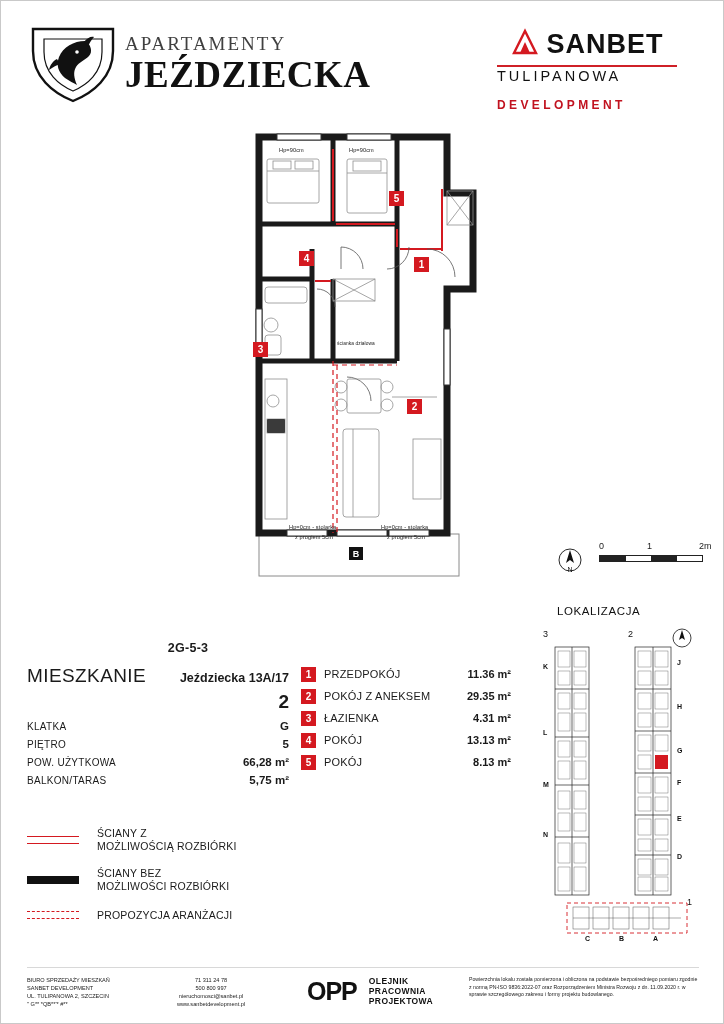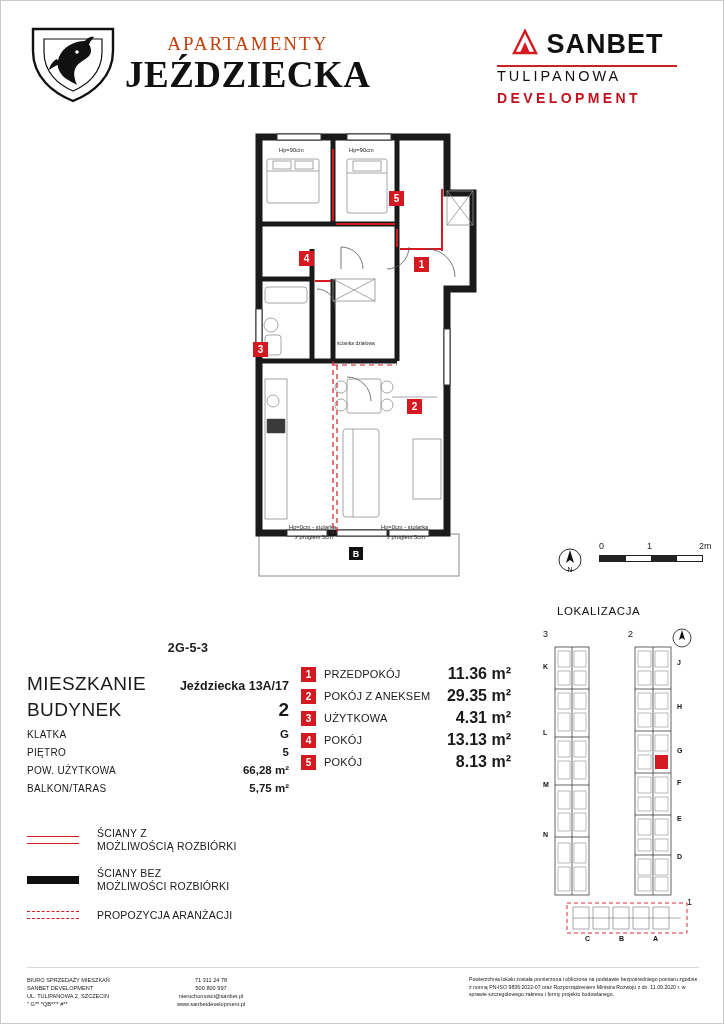--- a/index.html
+++ b/index.html
@@ -16,39 +16,38 @@
     position: absolute; inset: 0;
     border: 1px solid #c9c9c9;
   }
 
   
   .header { position:absolute; top:18px; left:26px; width:672px; height:96px; }
   .logo-left { position:absolute; left:0; top:6px; display:flex; align-items:center; }
   .horse-shield { width:92px; height:78px; position:relative; }
   .brand-text { margin-left:6px; }
   .brand-top {
-    font-size:19px; letter-spacing:2.0px; font-weight:400; color:#c2410c;
+    font-size:19px; letter-spacing:2.0px; font-weight:400; color:#404040;
     font-family:"Liberation Serif", serif;
-    text-align:center;
   }
   .brand-bottom {
     font-size:37px; letter-spacing:0.5px; font-weight:700; color:#111;
     font-family:"Liberation Serif", serif; line-height:1.05; margin-top:1px;text-align:center;
   }
   .logo-right { position:absolute; right:22px; top:8px; text-align:left; width:180px; }
   .sanbet-row { display:flex; align-items:center; justify-content:center; }
   .sanbet-word {
     font-size:27px; font-weight:700; letter-spacing:1px; color:#111;
     font-family:"Liberation Sans", sans-serif;
   }
   .sanbet-sub {
     font-size:14.5px; letter-spacing:3.0px; color:#111; margin-top:1px; font-weight:400;
   }
   .sanbet-sub2 {
-    font-size:14px; letter-spacing:3.4px; color:#c1121f; margin-top:6px; font-weight:700;
+    font-size:12px; letter-spacing:3.4px; color:#c1121f; margin-top:14px; font-weight:700;
   }
   .red-line { height:2px; background:#cf2027; margin-top:4px; }
 
   
   .plan-wrap { position:absolute; left:236px; top:128px; width:270px; height:470px; }
 
   .room-badge {
     position:absolute; width:15px; height:15px; background:#d41920; color:#fff;
     font-size:10px; font-weight:700; display:flex; align-items:center; justify-content:center;
   }
@@ -96,21 +95,21 @@
   .info-rows-small .info-row { margin-top:6px; }
 
   
   .rooms { position:absolute; left:300px; top:662px; width:210px; }
   .room-line { display:flex; align-items:center; height:22px; }
   .r-badge {
     width:15px; height:15px; background:#d41920; color:#fff; font-size:10px; font-weight:700;
     display:flex; align-items:center; justify-content:center; flex:0 0 auto;
   }
   .r-name { font-size:11px; margin-left:8px; letter-spacing:0.2px; }
-  .r-area { margin-left:auto; font-size:16px; font-weight:700; }
+  .r-area { margin-left:auto; font-size:11px; font-weight:700; }
 
   
   .legend { position:absolute; left:26px; top:826px; width:270px; }
   .lg-row { display:flex; align-items:center; margin-bottom:14px; }
   .lg-swatch { width:52px; height:16px; flex:0 0 auto; position:relative; }
   .sw-solid { background:#111; height:8px; margin-top:4px; }
   .sw-red { border-top:1.6px solid #d41920; border-bottom:1.6px solid #d41920; height:8px; margin-top:4px; }
   .sw-dash { height:8px; margin-top:4px; border-top:1.6px dashed #d41920; border-bottom:1.6px dashed #d41920; }
   .lg-text { font-size:10.5px; line-height:13px; margin-left:18px; letter-spacing:0.2px; }
 
@@ -426,27 +425,26 @@
       </g>
     </svg>
     <div class="loc-letter" style="left:36px; top:36px;">C</div>
     <div class="loc-letter" style="left:70px; top:36px;">B</div>
     <div class="loc-letter" style="left:104px; top:36px;">A</div>
   </div>
 
   <div class="info">
     <div class="unit-code">2G-5-3</div>
 
-    <div class="info-row big" style="margin-top:18px;">
+    <div class="info-row big" style="margin-top:10px;">
       <div class="lbl-big">MIESZKANIE</div>
       <div class="val-big">Jeździecka 13A/17</div>
     </div>
 
     <div class="info-row big" style="margin-top:4px;">
-      <div class="lbl-big">BUDYNEK</div>
       <div class="val-big2">2</div>
     </div>
 
     <div class="info-rows-small">
       <div class="info-row">
         <div class="lbl-sm">KLATKA</div>
         <div class="val-sm">G</div>
       </div>
       <div class="info-row">
         <div class="lbl-sm">PIĘTRO</div>
@@ -469,21 +467,21 @@
       <div class="r-name">PRZEDPOKÓJ</div>
       <div class="r-area">11.36 m²</div>
     </div>
     <div class="room-line">
       <div class="r-badge">2</div>
       <div class="r-name">POKÓJ Z ANEKSEM</div>
       <div class="r-area">29.35 m²</div>
     </div>
     <div class="room-line">
       <div class="r-badge">3</div>
-      <div class="r-name">UŻYTKOWA</div>
+      <div class="r-name">ŁAZIENKA</div>
       <div class="r-area">4.31 m²</div>
     </div>
     <div class="room-line">
       <div class="r-badge">4</div>
       <div class="r-name">POKÓJ</div>
       <div class="r-area">13.13 m²</div>
     </div>
     <div class="room-line">
       <div class="r-badge">5</div>
       <div class="r-name">POKÓJ</div>
@@ -522,16 +520,22 @@
 
   <div class="footer">
     <div class="f-col1" style="white-space:pre-line;">BIURO SPRZEDAŻY MIESZKAŃ
 SANBET DEVELOPMENT
 UL. TULIPANOWA 2, SZCZECIN
 " G**  *QB**'*  #**</div>
     <div class="f-col2" style="white-space:pre-line;">71 311 24 78
 500 800 997
 nieruchomosci@sanbet.pl
 www.sanbetdevelopment.pl</div>
+    <div class="f-opp">
+      <span class="opp-mark">OPP</span>
+      <span class="opp-text" style="white-space:pre-line;">OLEJNIK
+PRACOWNIA
+PROJEKTOWA</span>
+    </div>
     <div class="f-col4">Powierzchnia lokalu została pomierzona i obliczona na podstawie bezpośredniego pomiaru zgodnie z normą PN-ISO 9836:2022-07 oraz Rozporządzeniem Ministra Rozwoju z dn. 11.09.2020 r. w sprawie szczegółowego zakresu i formy projektu budowlanego.</div>
   </div>
 
 </div>
 
 </body></html>

